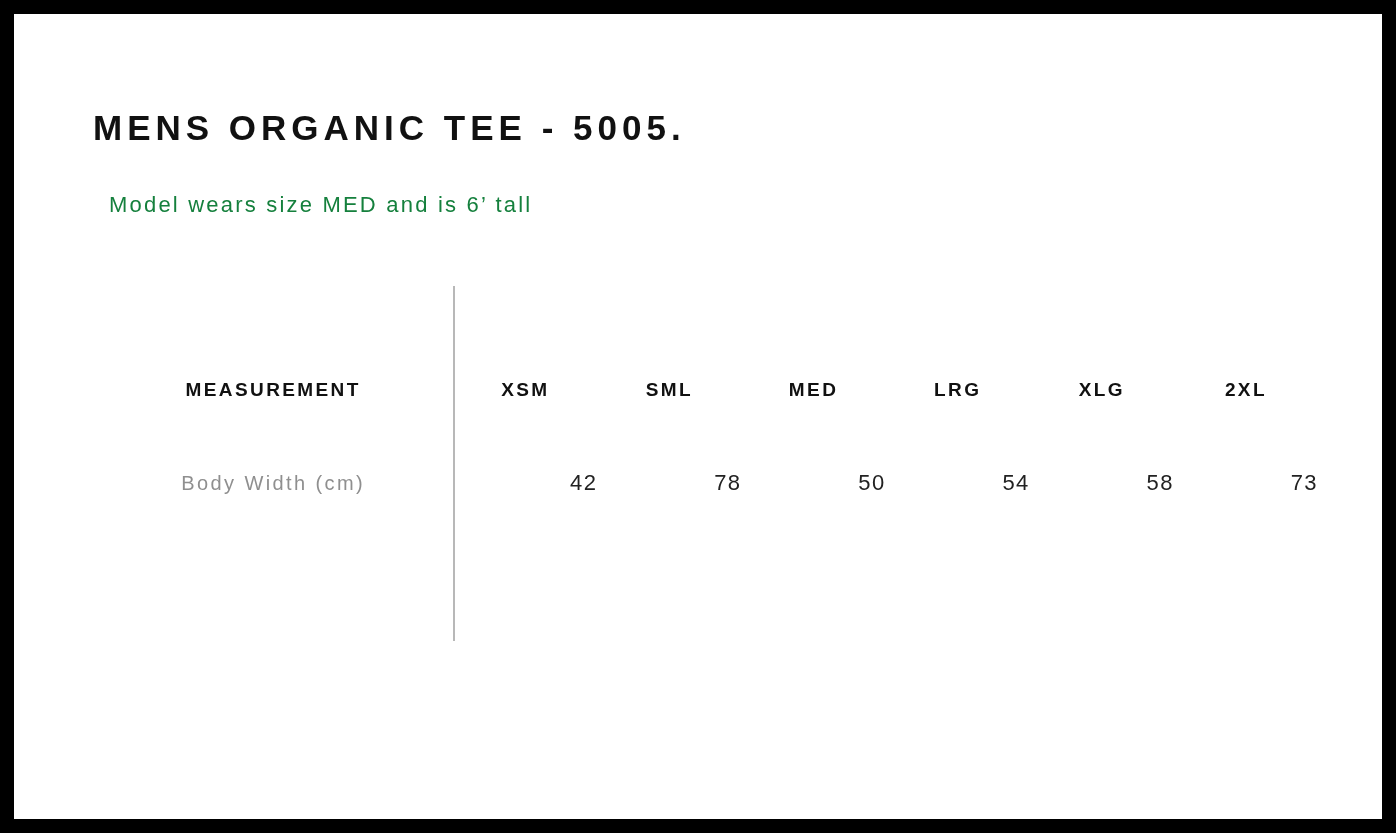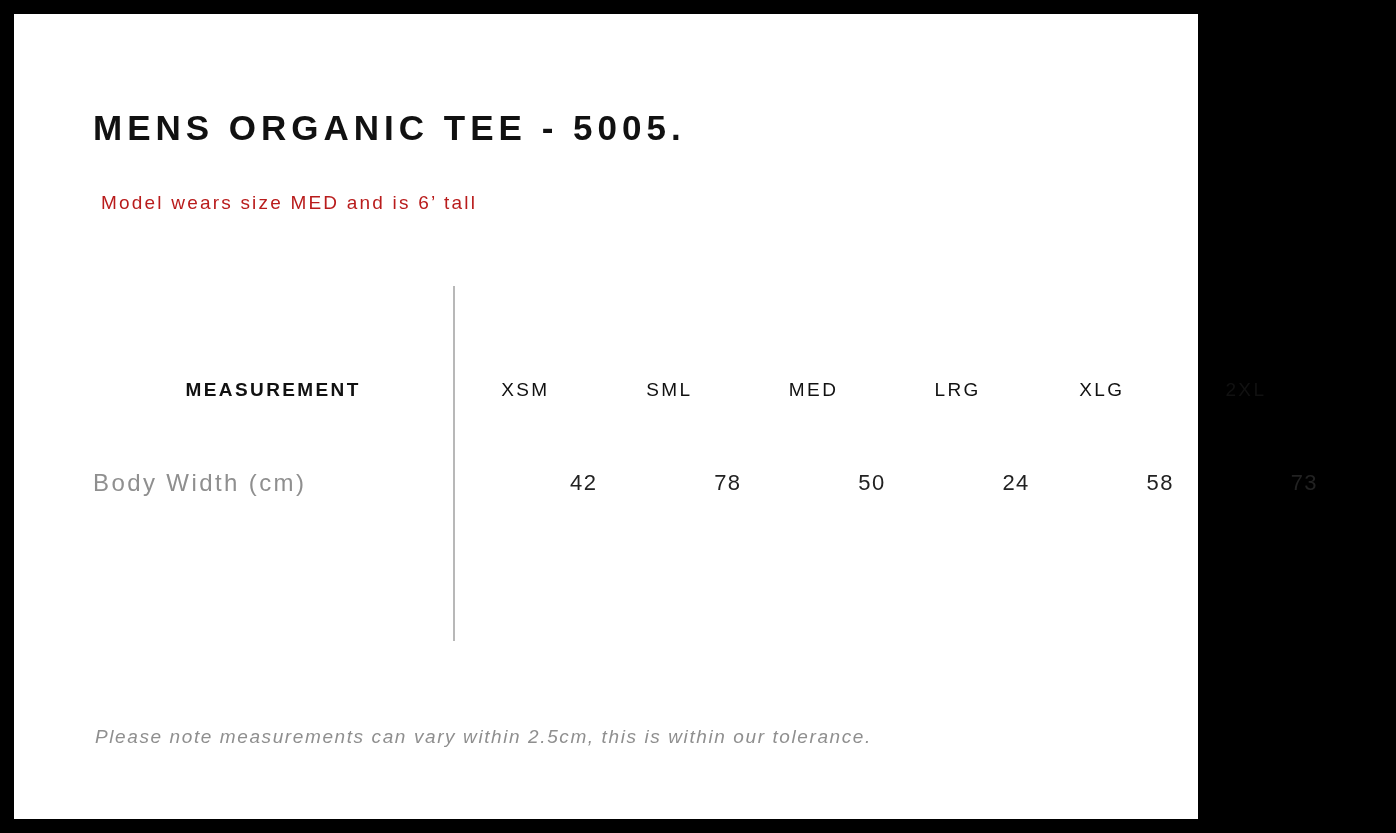--- a/index.html
+++ b/index.html
@@ -10,21 +10,21 @@
     width: 1396px;
     height: 833px;
     background: #000000;
     font-family: "Liberation Sans", sans-serif;
     overflow: hidden;
   }
   .page {
     position: absolute;
     left: 14px;
     top: 14px;
-    width: 1184px;
+    width: 1368px;
     height: 805px;
     background: #ffffff;
     box-sizing: border-box;
   }
   .content {
     position: absolute;
     left: 79px;
     top: 0;
     right: 40px;
     bottom: 0;
@@ -34,25 +34,25 @@
     left: 0;
     top: 94px;
     font-size: 35px;
     font-weight: bold;
     letter-spacing: 5px;
     color: #111111;
     white-space: nowrap;
   }
   .subtitle {
     position: absolute;
-    left: 8px;
+    left: 16px;
     top: 178px;
-    font-size: 19px;
+    font-size: 22px;
     letter-spacing: 2.2px;
-    color: #b91c1c;
+    color: #15803d;
     white-space: nowrap;
   }
   .divider {
     position: absolute;
     left: 360px;
     top: 272px;
     width: 2px;
     height: 355px;
     background: #b8b8b8;
   }
@@ -78,30 +78,30 @@
     font-weight: bold;
     letter-spacing: 2.4px;
     color: #111111;
     height: 92px;
     vertical-align: middle;
     white-space: nowrap;
   }
   th.size-head {
     text-align: center;
     font-size: 19px;
-    font-weight: normal;
+    font-weight: bold;
     letter-spacing: 2.4px;
     color: #111111;
     height: 92px;
     vertical-align: middle;
     white-space: nowrap;
   }
   td.measure-cell {
-    text-align: left;
-    font-size: 24px;
+    text-align: center;
+    font-size: 20px;
     letter-spacing: 2.4px;
     color: #8f8f8f;
     height: 94px;
     vertical-align: middle;
     white-space: nowrap;
   }
   td.value-cell {
     text-align: right;
     font-size: 22px;
     letter-spacing: 1.4px;
@@ -153,23 +153,22 @@
           <th class="size-head">XLG</th>
           <th class="size-head">2XL</th>
         </tr>
       </thead>
       <tbody>
         <tr>
           <td class="measure-cell">Body Width (cm)</td>
           <td class="value-cell">42</td>
           <td class="value-cell">78</td>
           <td class="value-cell">50</td>
-          <td class="value-cell">24</td>
+          <td class="value-cell">54</td>
           <td class="value-cell">58</td>
           <td class="value-cell">73</td>
         </tr>
       </tbody>
     </table>
 
-    <div class="footnote">Please note measurements can vary within 2.5cm, this is within our tolerance.</div>
 
   </div>
 </div>
 
 </body></html>

